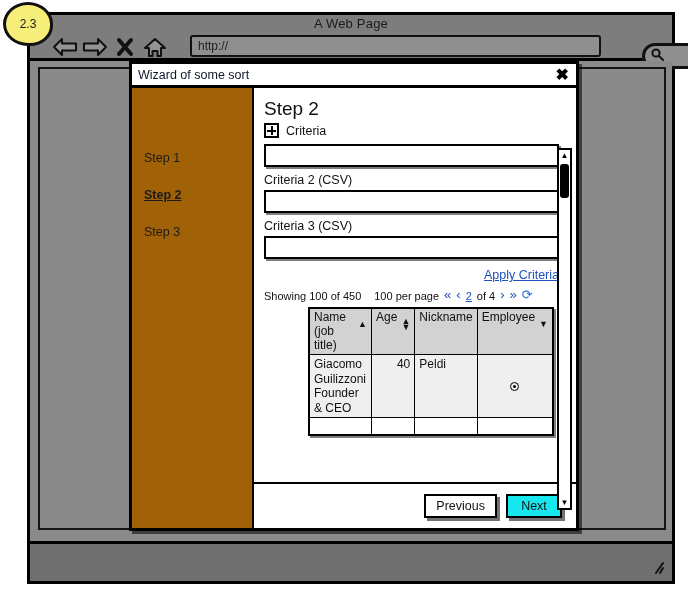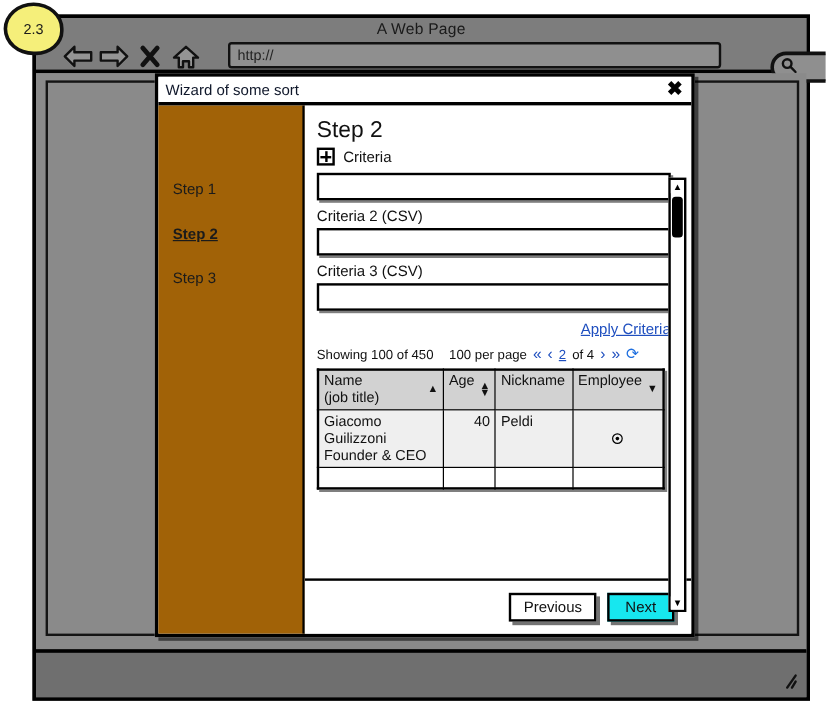--- a/index.html
+++ b/index.html
@@ -224,20 +224,21 @@
   .pg-refresh { color: #1f6fdf; font-size: 13px; cursor: pointer; }
   .pg-sep { display: inline-block; width: 3px; }
 
   
   .data-table {
     border-collapse: collapse;
     margin-top: 5px;
     border: 2px solid #000;
     box-shadow: 2px 2px 0 rgba(0,0,0,.5);
     background: #fff;
+    margin-left: 44px;
   }
   .data-table th {
     background: #d2d2d2;
     border: 1px solid #000;
     font-weight: normal;
     font-size: 12px;
     color: #111;
     text-align: left;
     vertical-align: top;
     padding: 2px 4px;

